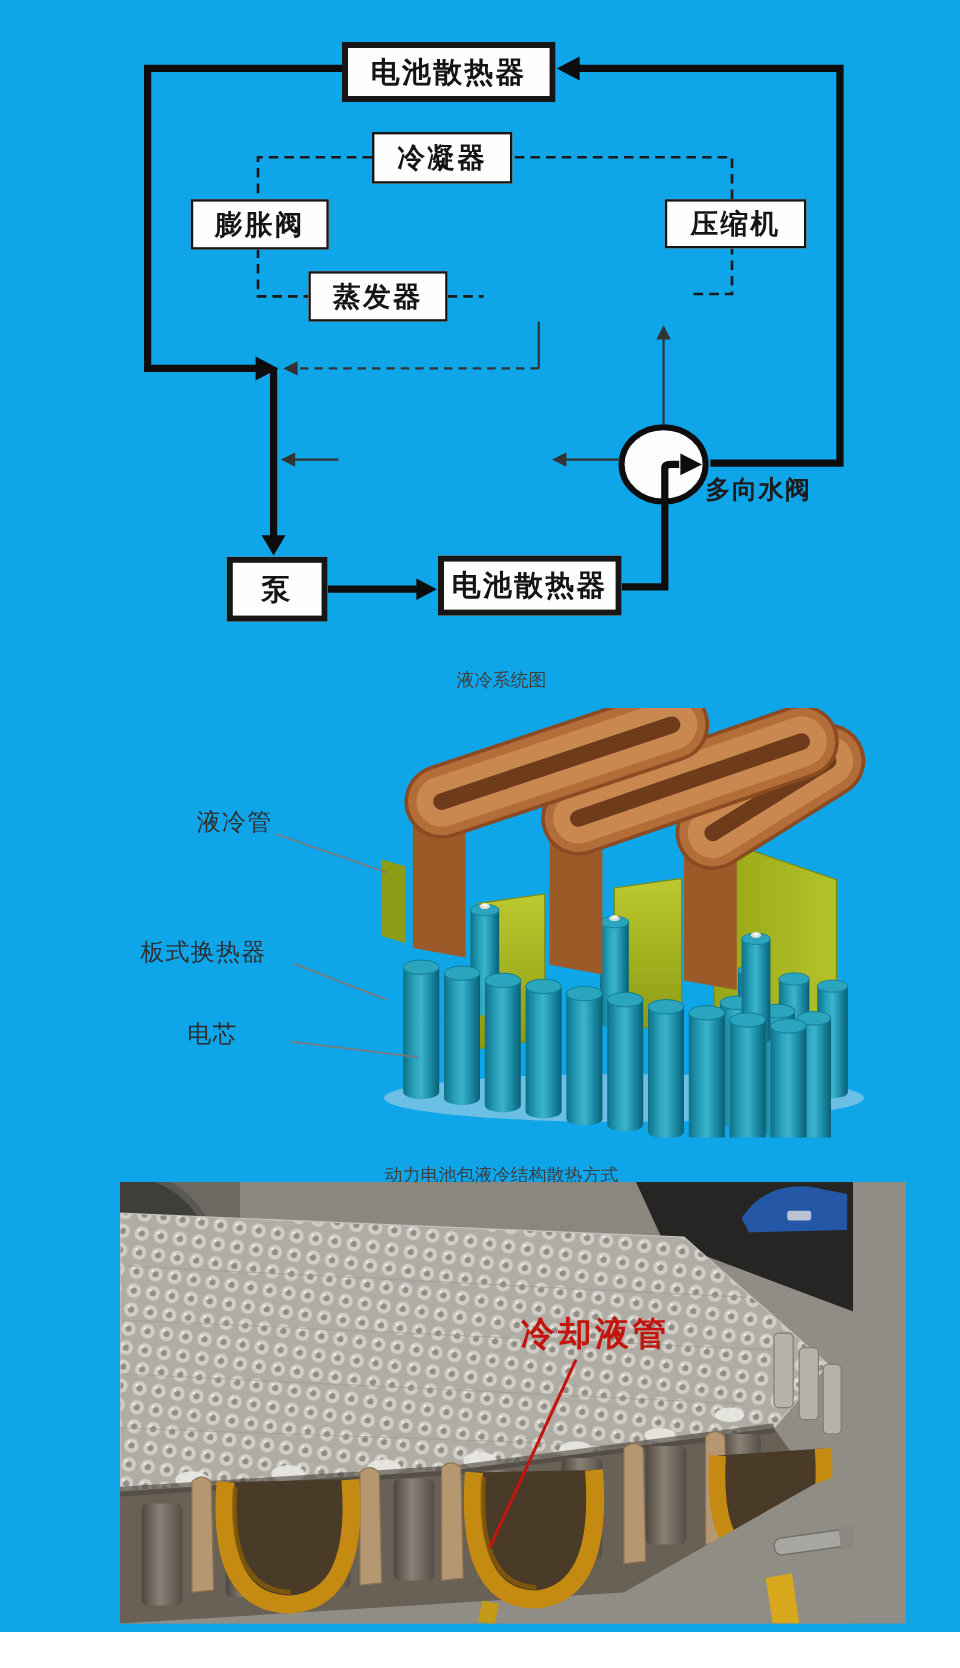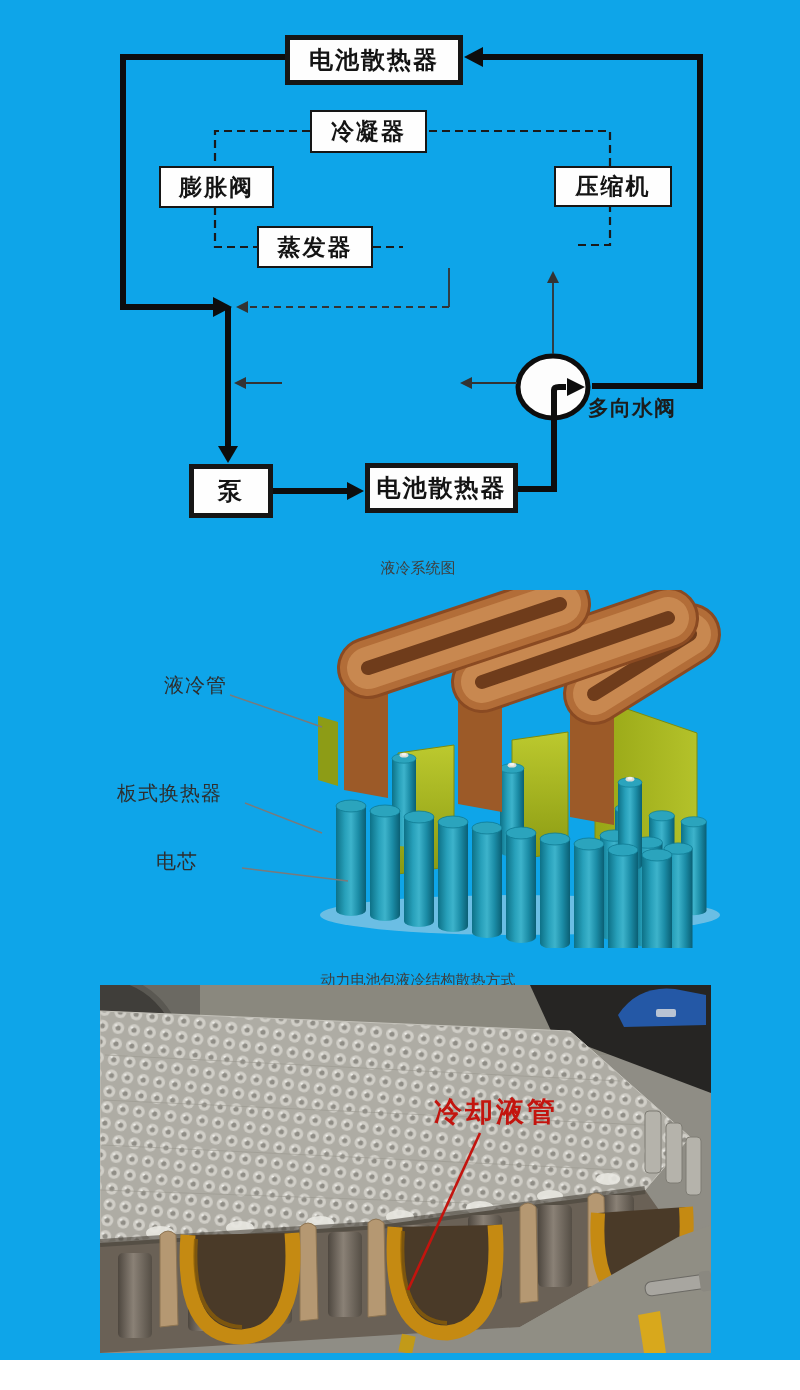--- a/index.html
+++ b/index.html
@@ -15,21 +15,21 @@
   .fbox.bold{border-width:5px;}
   .valve-label{position:absolute;font-weight:bold;font-size:21px;color:#1c1c1c;letter-spacing:1px;}
   
   .caption{position:absolute;left:0;width:800px;text-align:center;font-size:15px;color:#3f3f3f;
            transform:translateX(18px);line-height:20px;}
   
   .iso{left:0;top:590px;width:800px;height:358px;}
   .iso svg{position:absolute;left:0;top:0;}
   .iso-label{position:absolute;font-size:20px;color:#2e2e2e;letter-spacing:1px;white-space:nowrap;}
   
-  .photo{left:100px;top:985px;width:611px;height:368px;background:#8f8d85;}
+  .photo{left:100px;top:985px;width:611px;height:368px;background:#8f8d85;padding-left:44px;}
   .photo svg{position:absolute;left:0;top:0;}
   .photo-annotation{position:absolute;left:334px;top:108px;font-size:28px;font-weight:bold;
                     color:#c3140e;letter-spacing:3px;white-space:nowrap;}
 </style>
 </head>
 <body>
 
 <div class="page">
 
   <div class="abs flow">

